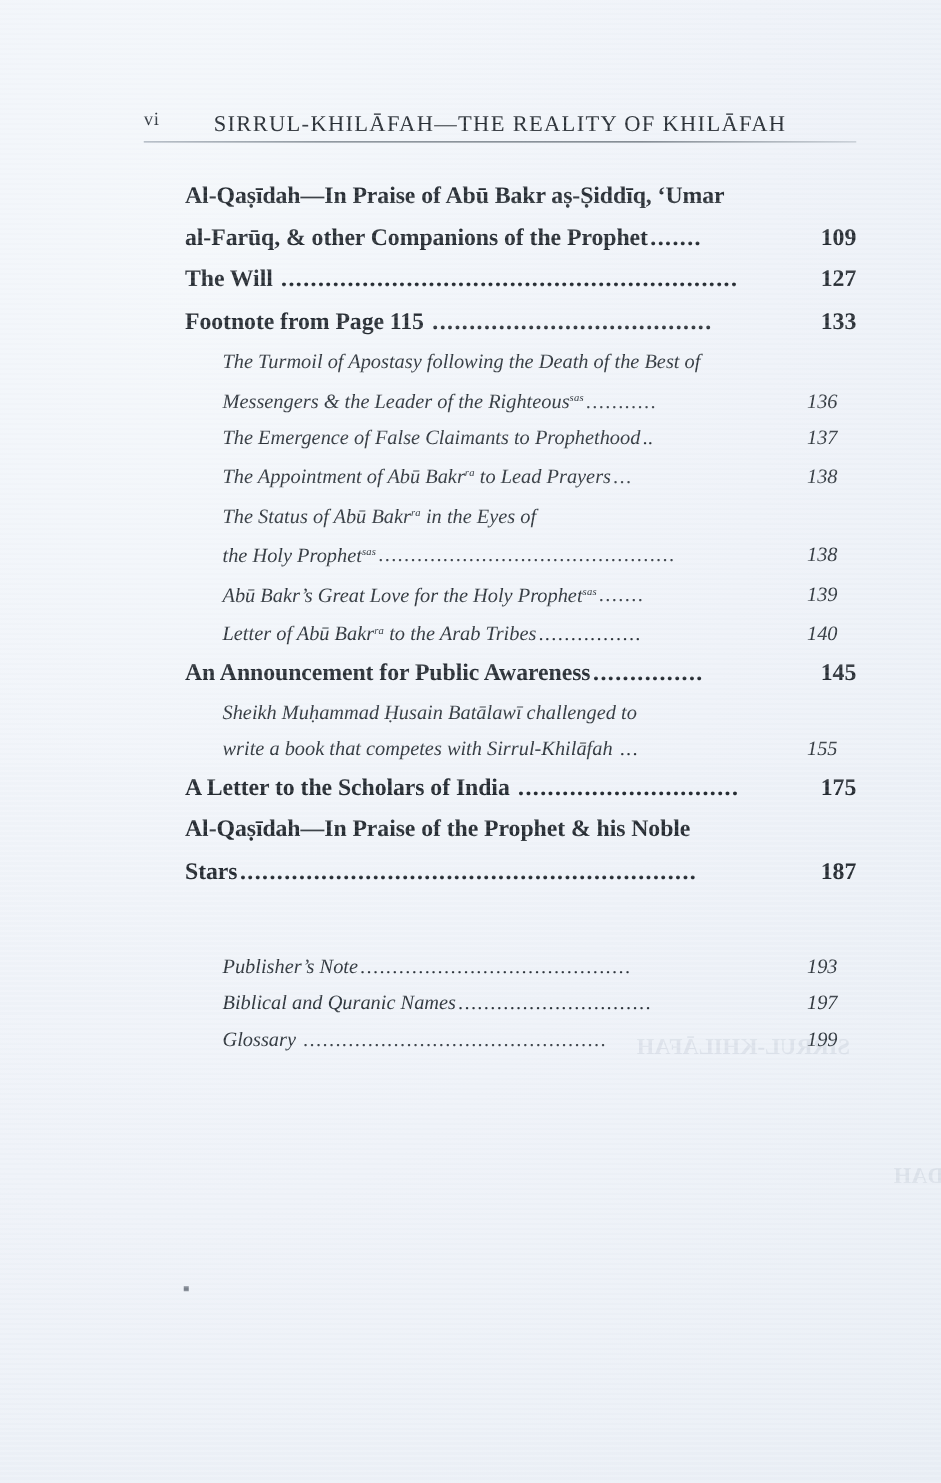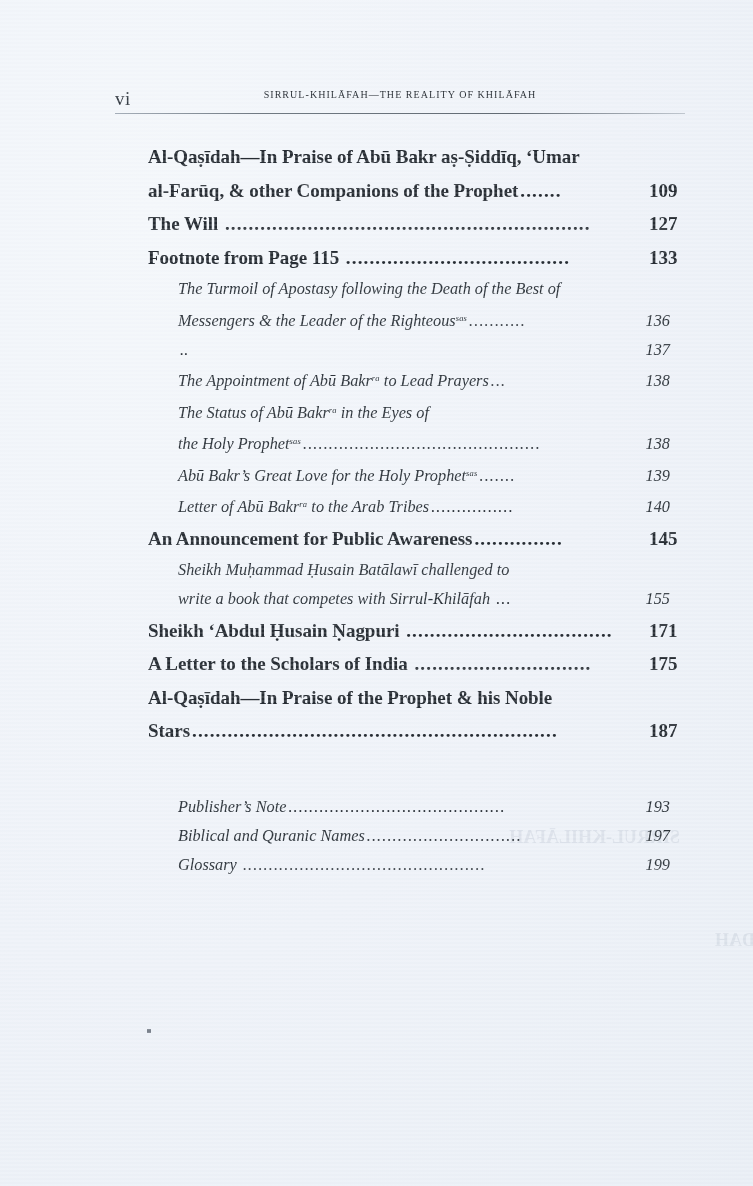--- a/index.html
+++ b/index.html
@@ -39,31 +39,31 @@
     position: absolute;
     left: 115px;
     top: 86px;
     width: 570px;
     height: 28px;
   }
   .folio {
     position: absolute;
     left: 0;
     top: 2px;
-    font-size: 19px;
+    font-size: 15px;
     letter-spacing: .4px;
     color: #333a42;
   }
   .runtitle {
     position: absolute;
     left: 0;
     top: 3px;
     width: 570px;
     text-align: center;
-    font-size: 10px;
+    font-size: 18px;
     letter-spacing: 1.05px;
     color: #262c33;
   }
   .runrule {
     position: absolute;
     left: 115px;
     top: 113px;
     width: 570px;
     height: 1px;
     background: linear-gradient(90deg, #9aa4b0 0%, #5e6973 25%, #4e5862 70%, #b8c0c9 100%);
@@ -113,21 +113,21 @@
     white-space: nowrap;
     margin: 0 1px 0 2px;
     letter-spacing: 1.1px;
   }
   .entry.major .row .leader { letter-spacing: 1.15px; }
   .row .pageno {
     flex: 0 0 auto;
     padding-left: 5px;
     font-variant-numeric: lining-nums;
   }
-  .entry.major .row .pageno { min-width: 36px; text-align: left; }
+  .entry.major .row .pageno { min-width: 36px; text-align: right; }
   .entry.minor .row .pageno { min-width: 30px; text-align: right; }
 
   
   .contline { white-space: pre-wrap; }
 
   
   .row.tight .leader { letter-spacing: .2px; }
 
   sup {
     font-size: 0.52em;
@@ -203,20 +203,21 @@
         <div class="entry minor">
           <div class="contline">The Turmoil of Apostasy following the Death of the Best of</div>
           <div class="row">
             <span class="title"><span>Messengers &amp; the Leader of the Righteous</span><sup>sas</sup></span>
             <span class="leader">...........</span>
             <span class="pageno">136</span>
           </div>
         </div>
         <div class="entry minor">
           <div class="row tight">
+            <span class="title">The Emergence of False Claimants to Prophethood</span>
             <span class="leader">..</span>
             <span class="pageno">137</span>
           </div>
         </div>
         <div class="entry minor">
           <div class="row">
             <span class="title"><span>The Appointment of Abū Bakr</span><sup>ra</sup><span> to Lead Prayers</span></span>
             <span class="leader">...</span>
             <span class="pageno">138</span>
           </div>
@@ -253,27 +254,20 @@
         <div class="entry minor">
           <div class="contline">Sheikh Muḥammad Ḥusain Batālawī challenged to</div>
           <div class="row">
             <span class="title">write a book that competes with Sirrul-Khilāfah </span>
             <span class="leader">...</span>
             <span class="pageno">155</span>
           </div>
         </div>
         <div class="entry major">
           <div class="row">
-            <span class="title">Sheikh ‘Abdul Ḥusain Ṇagpuri </span>
-            <span class="leader">...................................</span>
-            <span class="pageno">171</span>
-          </div>
-        </div>
-        <div class="entry major">
-          <div class="row">
             <span class="title">A Letter to the Scholars of India </span>
             <span class="leader">..............................</span>
             <span class="pageno">175</span>
           </div>
         </div>
         <div class="entry major">
           <div class="contline">Al-Qaṣīdah—In Praise of the Prophet &amp; his Noble</div>
           <div class="row">
             <span class="title">Stars</span>
             <span class="leader">..............................................................</span>

